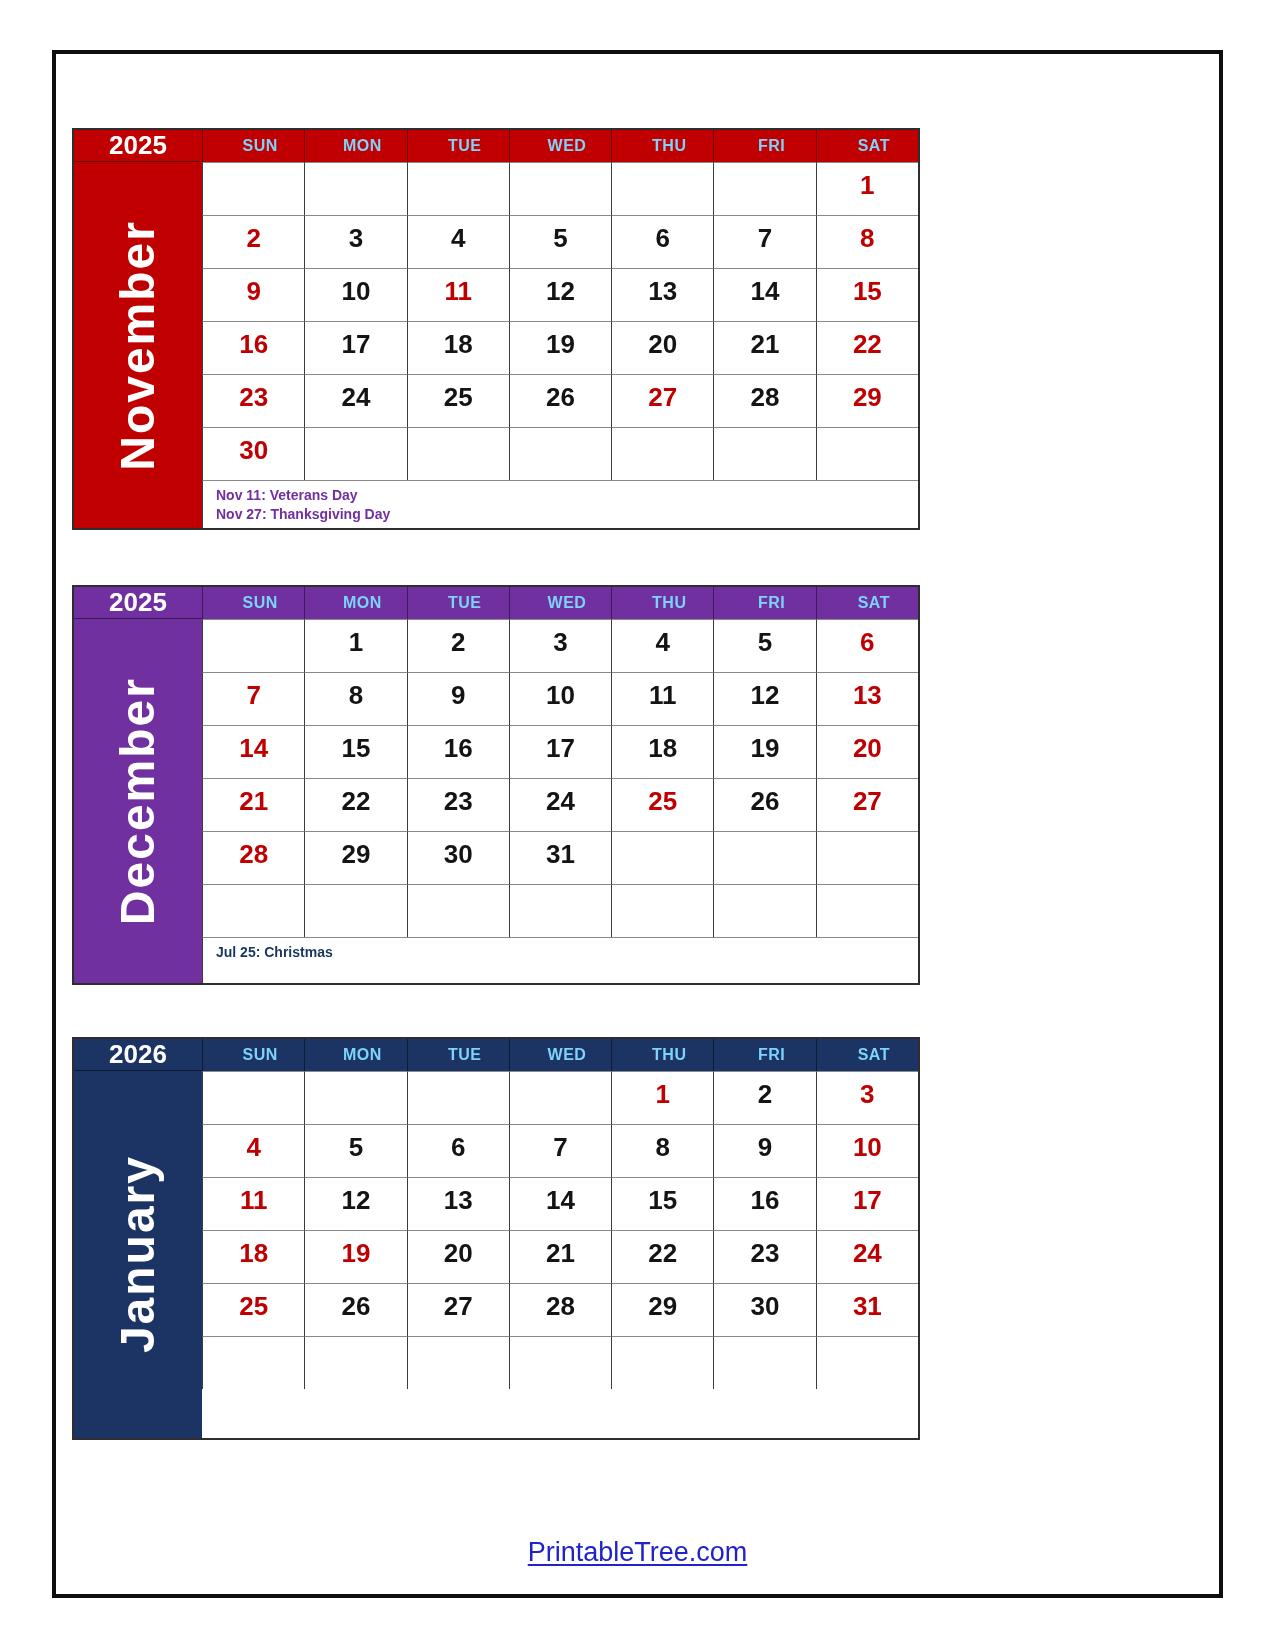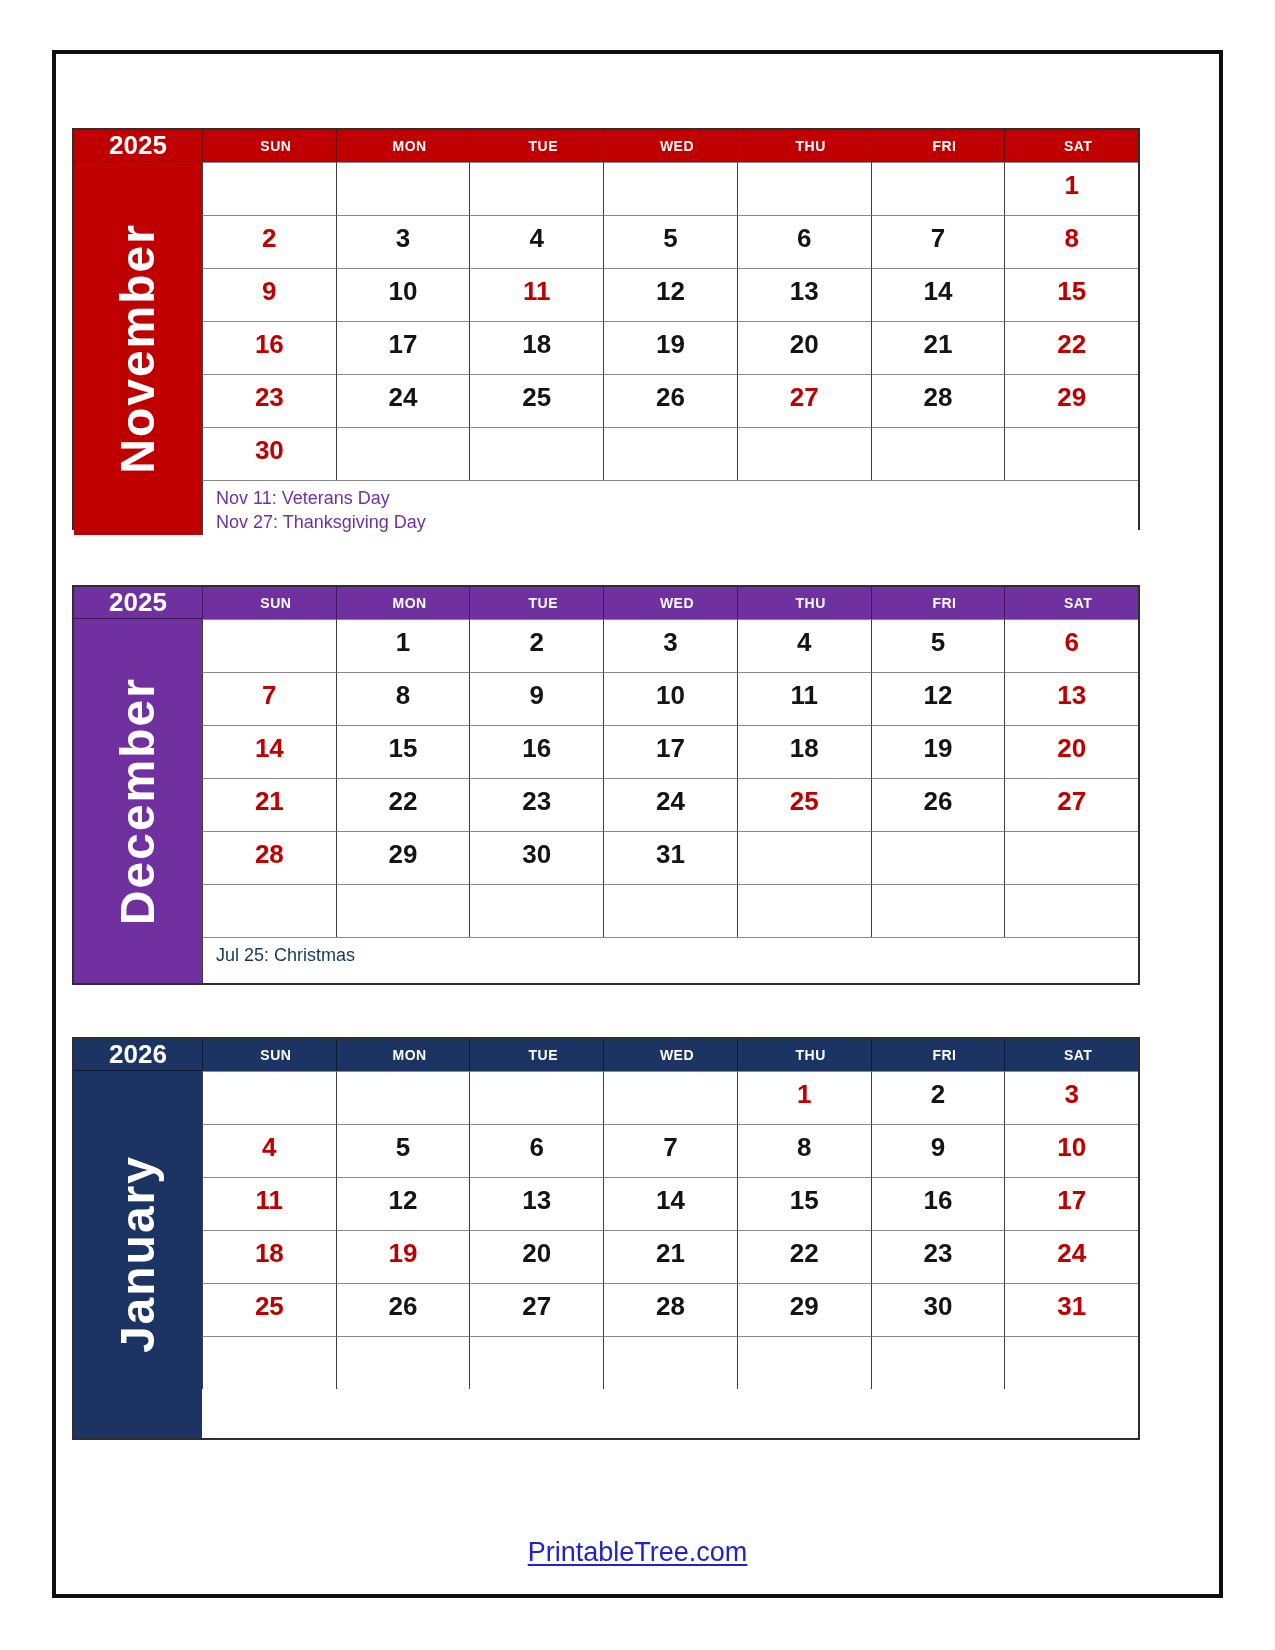--- a/index.html
+++ b/index.html
@@ -5,37 +5,37 @@
   html,body{margin:0;padding:0;}
   body{
     width:1275px;height:1650px;position:relative;background:#ffffff;
     font-family:"Liberation Sans", sans-serif;overflow:hidden;
   }
   .frame{
     position:absolute;left:52px;top:50px;width:1171px;height:1548px;
     border:4px solid #0e0e0e;box-sizing:border-box;background:#ffffff;
   }
   .month{
-    position:absolute;left:72px;width:1068px;
+    position:absolute;left:72px;width:848px;
     display:grid;grid-template-columns:128px repeat(7,1fr);
     grid-template-rows:32px repeat(6,53px) 1fr;
     border:2px solid #2e2e2e;box-sizing:border-box;background:#ffffff;
   }
   .m-0{top:128px;height:402px;}
   .m-1{top:585px;height:400px;}
   .m-2{top:1037px;height:403px;}
   .year-cell{
     grid-row:1;grid-column:1;background:var(--accent);color:#ffffff;
     display:flex;align-items:center;justify-content:center;
     font-size:26px;font-weight:bold;border-bottom:1px solid rgba(0,0,0,.5);
   }
   .dh{
-    background:var(--accent);color:#ffffff;
+    background:var(--accent);color:#7dd3fc;
     display:flex;align-items:center;justify-content:center;
-    font-size:14px;font-weight:bold;letter-spacing:.5px;
+    font-size:16px;font-weight:bold;letter-spacing:.5px;
     border-left:1px solid rgba(0,0,0,.45);
     padding-left:13px;
   }
   .band{
     grid-column:1;grid-row:2 / span 7;background:var(--accent);
     display:flex;align-items:center;justify-content:center;overflow:hidden;
   }
   .month-name{
     writing-mode:vertical-rl;transform:rotate(180deg);
     color:#ffffff;font-size:48px;font-weight:bold;letter-spacing:2px;line-height:1;
@@ -47,21 +47,21 @@
     font-size:26px;font-weight:bold;color:var(--date-black,#141414);
     background:#ffffff;
   }
   .dc.red{color:var(--date-red,#C00000);}
   .notes{
     grid-column:2 / span 7;grid-row:8;
     border-left:1px solid #3d3d3d;border-top:1px solid #898989;
     padding:5px 0 0 13px;box-sizing:border-box;background:#ffffff;
   }
   .note-line{
-    font-size:18px;font-weight:normal;color:var(--notes-color,#333);
+    font-size:14px;font-weight:bold;color:var(--notes-color,#333);
     line-height:1.35;white-space:nowrap;
   }
   .footer{position:absolute;top:1537px;left:0;width:100%;text-align:center;}
   .footer-link{
     color:var(--footer-blue,#2222CC);font-size:27px;
     text-decoration:underline;text-underline-offset:3px;cursor:pointer;margin-top:20px;
   }
 </style>
 </head>
 <body style="--date-red: #C00000; --date-black: #141414; --footer-blue: #2222CC;">

